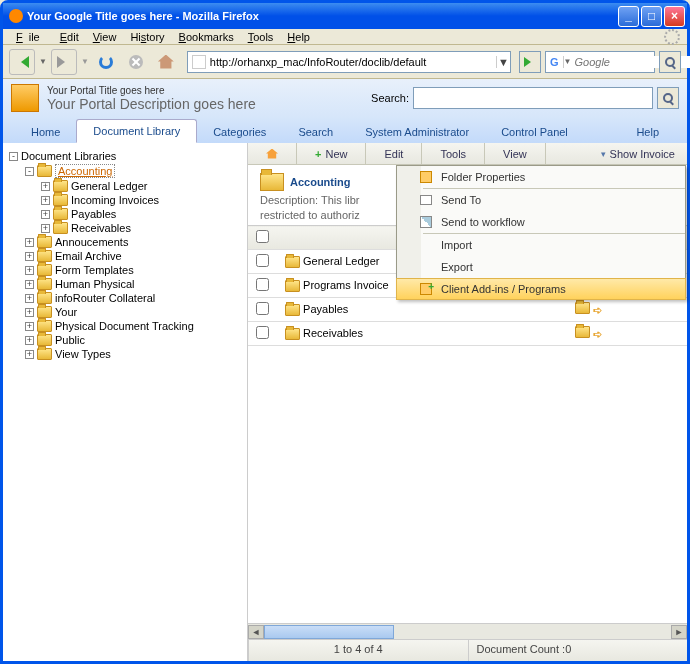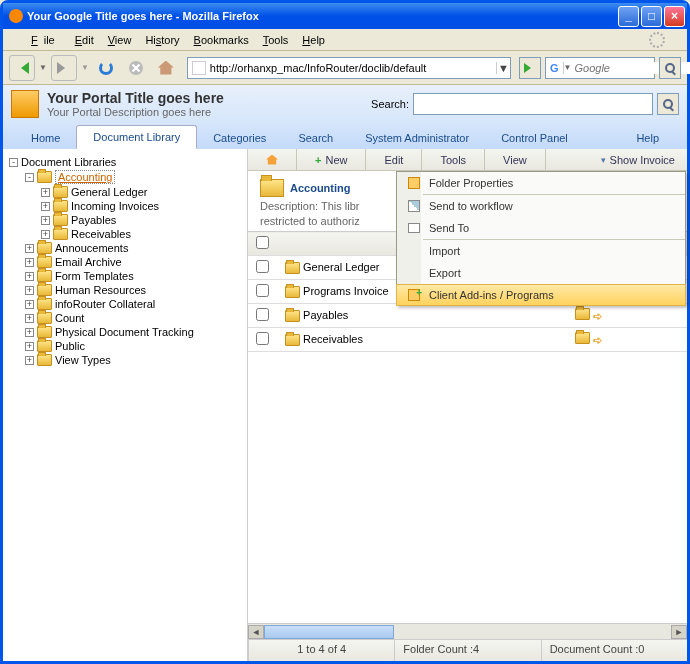--- a/index.html
+++ b/index.html
@@ -4,21 +4,21 @@
 <style>
   * { box-sizing: border-box; margin: 0; padding: 0; font-family: Tahoma, sans-serif; font-size: 11px; }
   body { width: 690px; height: 664px; background: #ece9d8; overflow: hidden; }
   .window { border: 3px solid #0055ea; border-radius: 8px 8px 0 0; height: 100%; background: #ece9d8; display: flex; flex-direction: column; }
   .titlebar { height: 26px; background: linear-gradient(to bottom, #3c8cf0, #0050e8 50%, #0050e8); display: flex; align-items: center; padding: 0 2px 0 6px; color: #fff; font-weight: bold; font-size: 12px; }
   .titlebar .ff-icon { width: 14px; height: 14px; background: #f80; border-radius: 50%; margin-right: 4px; }
   .winctrls { margin-left: auto; display: flex; gap: 2px; }
   .winctrls .btn { width: 21px; height: 21px; border: 1px solid #fff; border-radius: 3px; display: flex; align-items: center; justify-content: center; font-weight: bold; font-size: 12px; color: #fff; }
   .btn-min, .btn-max { background: linear-gradient(#6fa2f4,#2a6bd8); }
   .btn-close { background: linear-gradient(#f79,#d43a1f); }
-  .menubar { height: 22px; background: #ece9d8; display: flex; align-items: center; padding: 0 22px; gap: 2px; border-bottom: 1px solid #c0b890; justify-content: flex-end; }
+  .menubar { height: 16px; background: #ece9d8; display: flex; align-items: center; padding: 0 7px; gap: 2px; border-bottom: 1px solid #c0b890; justify-content: flex-end; }
   .menubar span { padding: 2px 6px; cursor: default; }
   .menubar span u { text-decoration: underline; }
   .throbber { margin-left:auto; width:16px; height:16px; border:2px dotted #aaa; border-radius:50%; }
   .toolbar { height: 34px; display: flex; align-items: center; padding: 0 6px; gap: 4px; border-bottom: 1px solid #c0b890; }
   .tbicon { width: 26px; height: 26px; border: 1px solid transparent; border-radius: 3px; display: flex; align-items: center; justify-content: center; background:#ece9d8; }
   .tbicon.nav { border:1px solid #bbb; }
   .arrow-left { width: 0; height: 0; border: 6px solid transparent; border-right: 8px solid #3a3; }
   .arrow-right { width: 0; height: 0; border: 6px solid transparent; border-left: 8px solid #999; }
   .reload-ic { width:14px; height:14px; border:3px solid #2a7cd8; border-top-color:transparent; border-radius:50%; }
   .stop-ic { width:14px; height:14px; background:#bbb; border-radius:50%; position:relative; }
@@ -34,22 +34,22 @@
   .searchbox { width:110px; height:22px; border:1px solid #7f9db9; background:#fff; display:flex; align-items:center;}
   .searchbox .g { color:#4285f4; font-weight:bold; padding:0 4px; border-right:1px solid #ccc;}
   .searchbox input { flex:1; border:none; outline:none; font-style:italic; color:#888; padding-left:3px;}
   .mag { width:22px;height:22px;border:1px solid #7f9db9;background:#ece9d8;display:flex;align-items:center;justify-content:center;}
   .mag-ic{width:10px;height:10px;border:2px solid #568;border-radius:50%;position:relative;}
   .mag-ic::after{content:"";position:absolute;width:5px;height:2px;background:#568;transform:rotate(45deg);bottom:-3px;right:-3px;}
 
   .content { flex:1; display:flex; flex-direction:column; background:#fff; position:relative; }
   .portal-header { height:38px; background: linear-gradient(#e8f0fb,#d6e6fa); display:flex; align-items:center; padding:4px 8px;}
   .logo-cube{width:28px;height:28px;background:linear-gradient(#fc6,#e90);border:1px solid #c70;margin-right:8px;}
-  .portal-title{font-size:14px;font-weight:bold;color:#333;}
-  .portal-desc{color:#666;font-size:11px;}
+  .portal-title{font-size:10px;font-weight:normal;color:#333;}
+  .portal-desc{color:#666;font-size:14px;}
   .portal-search{margin-left:auto;display:flex;align-items:center;gap:4px;}
   .portal-search input{width:240px;height:22px;border:1px solid #7f9db9;padding:2px;}
 
   .portal-nav{height:26px;background: linear-gradient(#d6e6fa,#c3dafa); display:flex; align-items:flex-end; padding:0 12px;}
   .portal-nav a{padding:5px 16px; color:#1a4b8c; cursor:pointer; font-size:11px;}
   .portal-nav a.active{background:#fff;border:1px solid #aac;border-bottom:1px solid #fff;border-radius:3px 3px 0 0;}
   .portal-nav .spacer{flex:1;}
 
   .main-area{flex:1;display:flex;background:#fff;}
   .left-tree{width:245px;border-right:1px solid #ccc;padding:6px;overflow:auto;}
@@ -74,21 +74,21 @@
   .folder-head .big-folder{width:24px;height:18px;background:linear-gradient(#ffe58a,#e8b838);border:1px solid #c89020;position:relative;}
   .folder-head .big-folder::before{content:"";position:absolute;top:-5px;left:0;width:9px;height:5px;background:#e8b838;border:1px solid #c89020;border-bottom:none;}
   .folder-head .desc{color:#666;margin-top:3px;}
 
   .table{border-collapse:collapse;width:100%;}
   .table th,.table td{border-bottom:1px solid #ddd;padding:4px 8px;text-align:left;height:24px;}
   .table th{background:linear-gradient(#f5f5f0,#e8e8e0);border-top:1px solid #ccc;}
   .arrow-yellow{color:#e8a838;font-weight:bold;}
 
   .dropdown-menu{position:absolute;top:22px;left:148px;width:290px;background:linear-gradient(to right,#f0f0ea 0,#f0f0ea 24px,#fafaf8 24px);border:1px solid #9a9a88;box-shadow:2px 2px 3px rgba(0,0,0,.25);z-index:10;}
-  .dropdown-menu .mitem{height:22px;display:flex;align-items:center;padding-left:8px;cursor:pointer;}
+  .dropdown-menu .mitem{height:22px;display:flex;align-items:center;padding-left:20px;cursor:pointer;}
   .dropdown-menu .mitem .mic{width:18px;display:flex;justify-content:center;}
   .dropdown-menu .mitem span.lbl{padding-left:6px;color:#333;}
   .dropdown-menu .msep{height:1px;background:#c8c8b8;margin-left:26px;}
   .dropdown-menu .mitem.hl{background:linear-gradient(#ffe9a8,#ffd25c);border:1px solid #e0b44a;margin:-1px;}
 
   .hscroll{height:16px;background:#e8e8e0;border-top:1px solid #ccc;display:flex;align-items:center;}
   .hscroll .larrow,.hscroll .rarrow{width:16px;height:14px;background:#d4d4c8;border:1px solid #aaa;text-align:center;font-size:9px;line-height:12px;color:#555;}
   .hscroll .thumb{width:130px;height:14px;background:linear-gradient(#c9ddf7,#a9c9ef);border:1px solid #7fa7d8;margin-left:0;}
   .hscroll .track{flex:1;}
 
@@ -231,31 +231,31 @@
                 <span>Email Archive</span>
               </li>
             <li>
                 <span class="expander">+</span>
                 <div class="folder-ic"></div>
                 <span>Form Templates</span>
               </li>
             <li>
                 <span class="expander">+</span>
                 <div class="folder-ic"></div>
-                <span>Human Resources</span>
+                <span>Human Physical</span>
               </li>
             <li>
                 <span class="expander">+</span>
                 <div class="folder-ic"></div>
                 <span>infoRouter Collateral</span>
               </li>
             <li>
                 <span class="expander">+</span>
                 <div class="folder-ic"></div>
-                <span>Count</span>
+                <span>Your</span>
               </li>
             <li>
                 <span class="expander">+</span>
                 <div class="folder-ic"></div>
                 <span>Physical Document Tracking</span>
               </li>
             <li>
                 <span class="expander">+</span>
                 <div class="folder-ic"></div>
                 <span>Public</span>
@@ -290,29 +290,29 @@
         <div class="dropdown-menu">
           <div class="mitem">
               <div class="mic">
                 <div style="width:12px;height:12px;background:#fc6;border:1px solid #c80;"></div>
               </div>
               <span class="lbl">Folder Properties</span>
             </div>
           <div class="msep"></div>
           <div class="mitem">
               <div class="mic">
+                <div style="width:12px;height:10px;background:#fff;border:1px solid #888;"></div>
+              </div>
+              <span class="lbl">Send To</span>
+            </div>
+          <div class="mitem">
+              <div class="mic">
                 <div style="width:12px;height:12px;border:1px solid #888;background:linear-gradient(45deg,#fff 50%,#acd 50%);"></div>
               </div>
               <span class="lbl">Send to workflow</span>
-            </div>
-          <div class="mitem">
-              <div class="mic">
-                <div style="width:12px;height:10px;background:#fff;border:1px solid #888;"></div>
-              </div>
-              <span class="lbl">Send To</span>
             </div>
           <div class="msep"></div>
           <div class="mitem">
               <div class="mic"></div>
               <span class="lbl">Import</span>
             </div>
           <div class="mitem">
               <div class="mic"></div>
               <span class="lbl">Export</span>
             </div>
@@ -370,20 +370,19 @@
 
         <div class="hscroll">
           <div class="larrow">◄</div>
           <div class="thumb"></div>
           <div class="track"></div>
           <div class="rarrow">►</div>
         </div>
 
         <div class="footer-bar">
           <div style="text-align:center">1 to 4 of 4</div>
-          <div>Folder Count :4</div>
           <div>Document Count :0</div>
         </div>
       </div>
     </div>
   </div>
 
 </div>
 
 </body></html>

